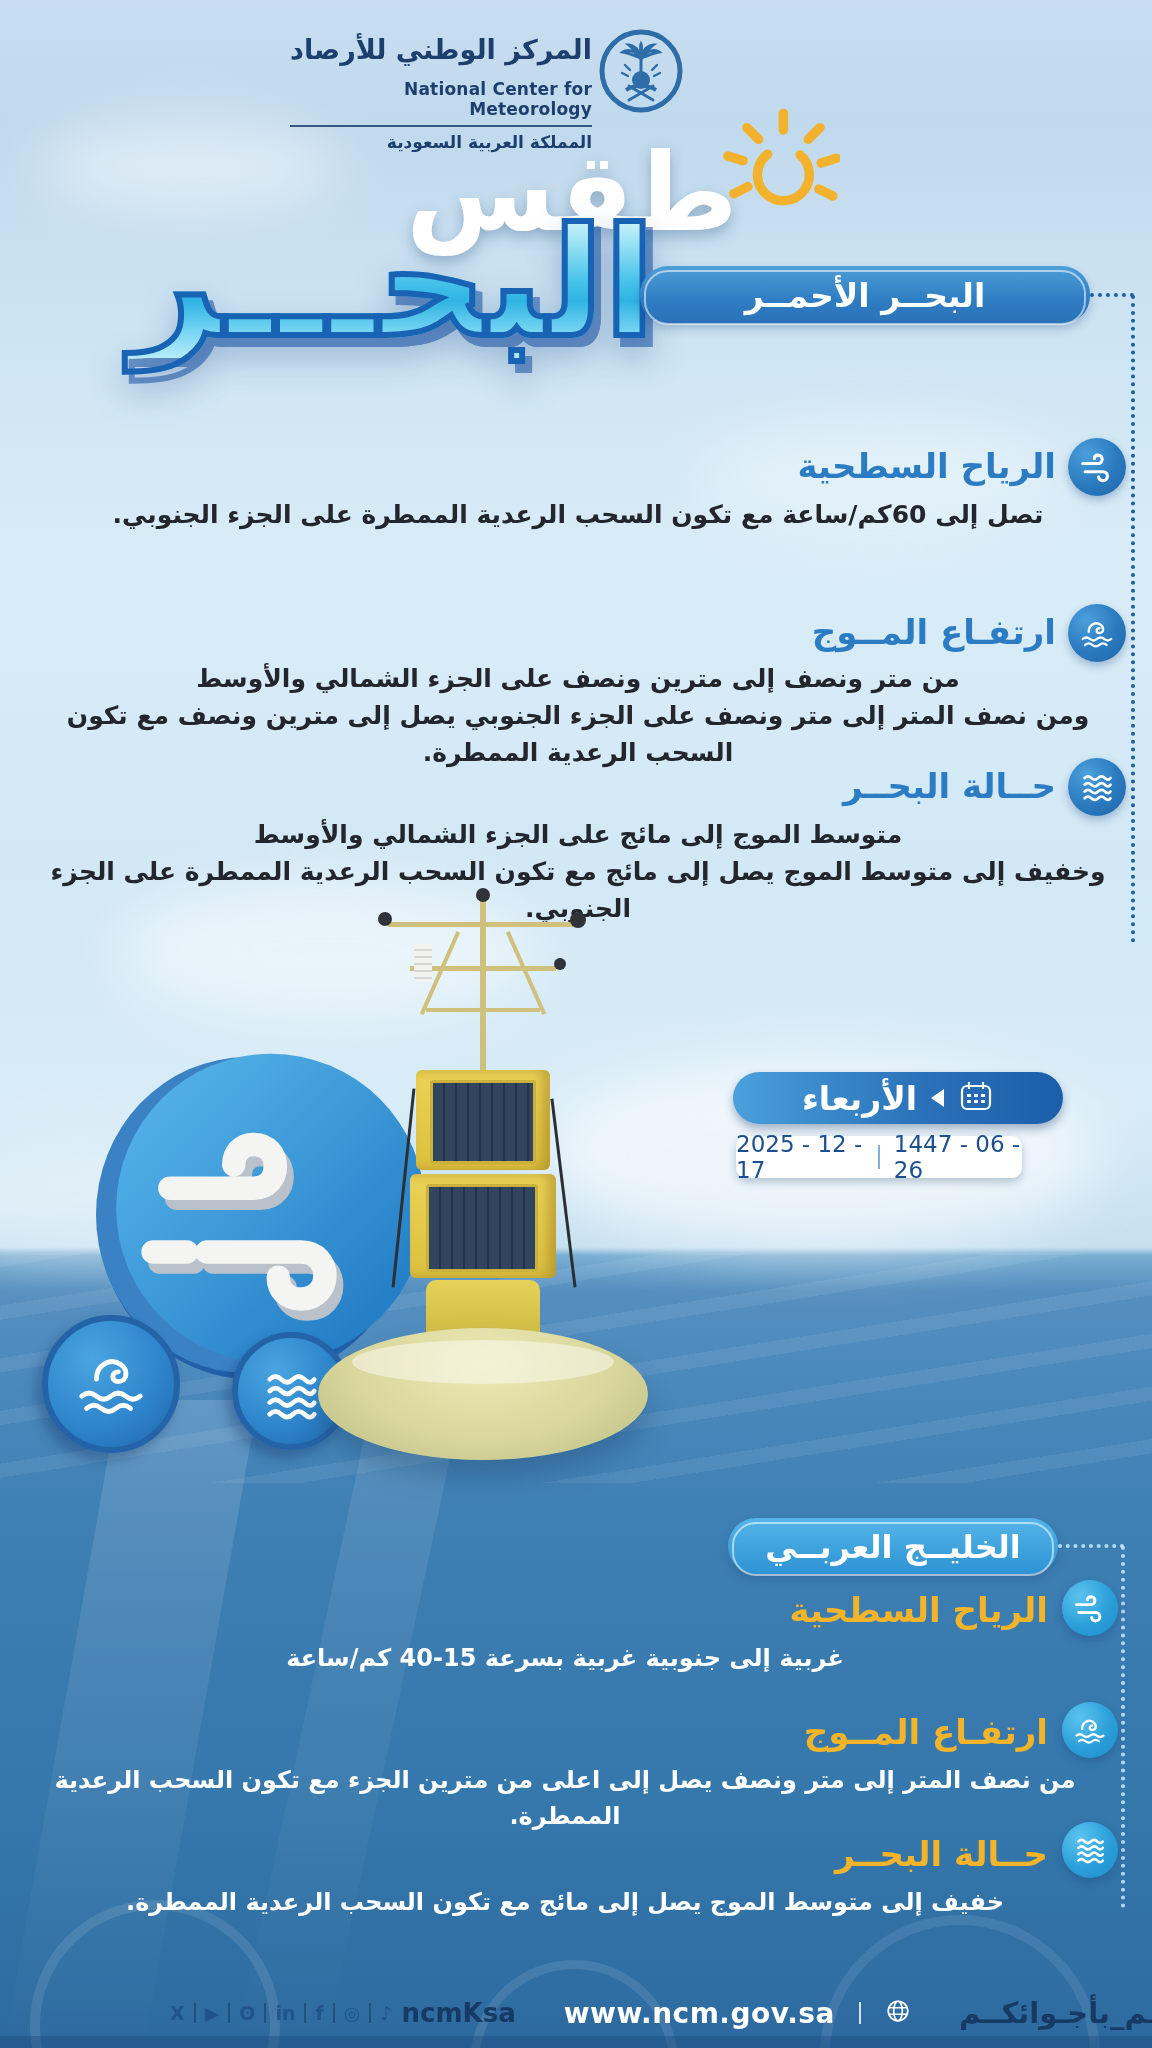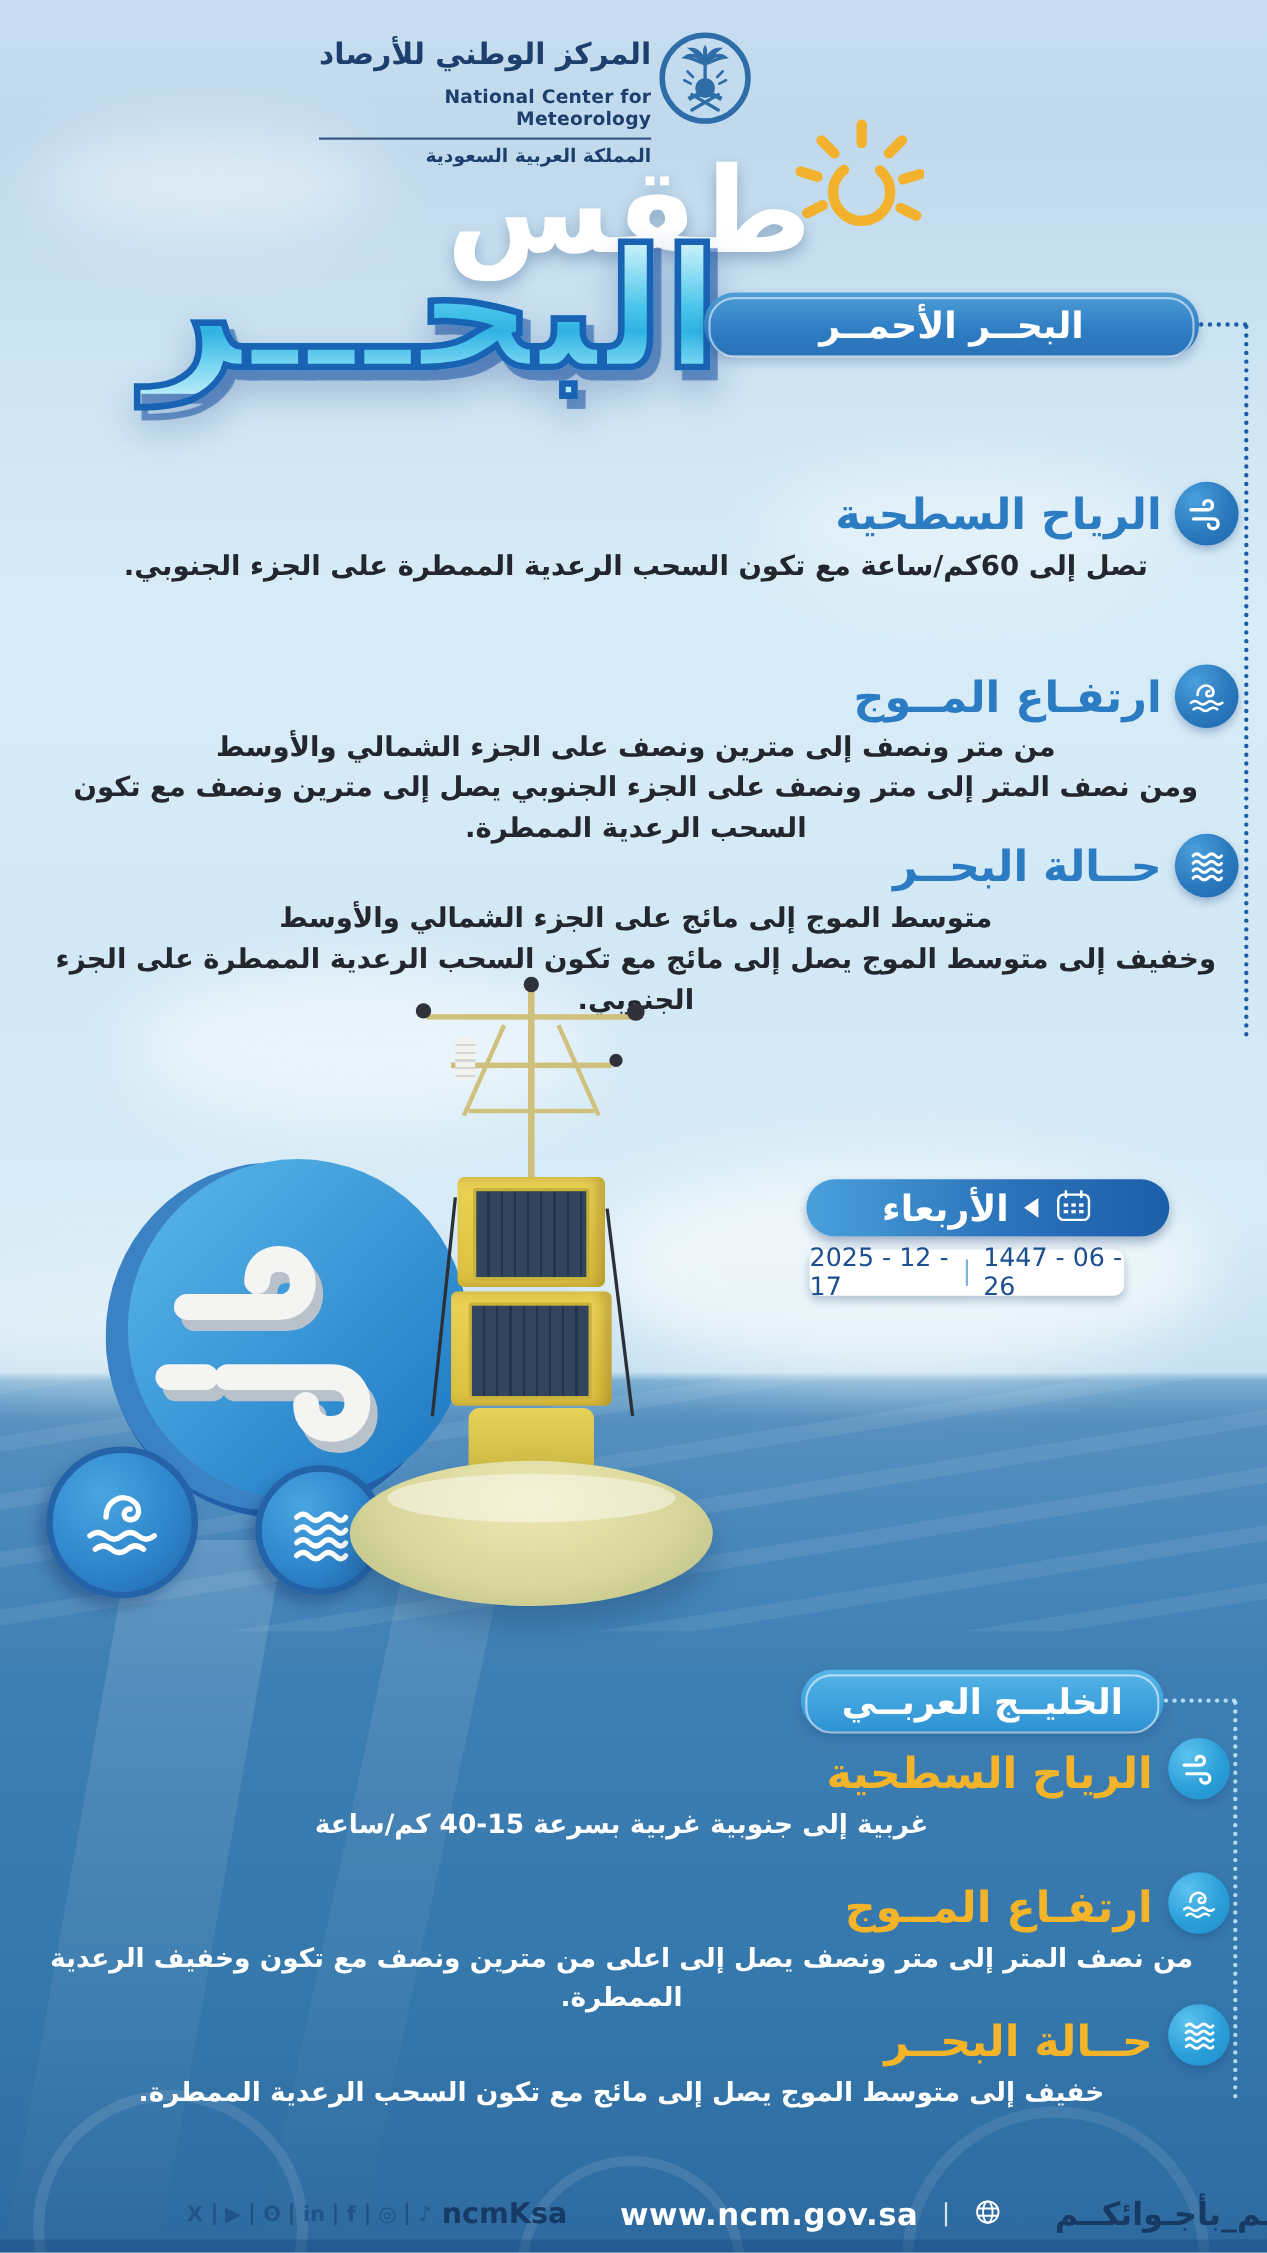--- a/index.html
+++ b/index.html
@@ -35,21 +35,21 @@
   
   .dot-v{border-left:4px dotted #1b5ea8;}
   .dot-h{border-top:4px dotted #1b5ea8;}
   .dot-v.light{border-left:4px dotted rgba(200,236,250,.85);}
   .dot-h.light{border-top:4px dotted rgba(200,236,250,.85);}
   
   .ic-circle{border-radius:50%;display:flex;align-items:center;justify-content:center;
     background:radial-gradient(circle at 32% 28%,#4aa0dc 0%,#2a79bd 55%,#1f66ad 100%);
     box-shadow:0 4px 8px rgba(20,60,120,.3);}
   .ic-circle.gulf{background:radial-gradient(circle at 32% 28%,#5cc3ef 0%,#2b9fd9 55%,#1e8cc9 100%);}
-  .sec-head{font-size:39px;font-weight:bold;color:#2c7cc4;text-align:right;}
+  .sec-head{font-size:34px;font-weight:bold;color:#2c7cc4;text-align:right;}
   .sec-head.gulf{color:#f3b42a;}
   .sec-body{font-size:25px;font-weight:bold;color:#23262d;text-align:center;line-height:38px;}
   .sec-body.gulf{color:#ffffff;font-size:24px;line-height:36px;font-weight:bold;}
   
   .day-pill{border-radius:26px;display:flex;align-items:center;justify-content:center;gap:14px;
     background:linear-gradient(90deg,#4aa0dc 0%,#2b73ba 55%,#1c5ea9 100%);
     box-shadow:0 5px 10px rgba(15,50,100,.35);color:#fff;font-weight:bold;}
   .day-txt{font-size:33px;}
   .tri-left{width:0;height:0;border-top:9px solid transparent;border-bottom:9px solid transparent;border-right:13px solid #ffffff;}
   .date-pill{background:#ffffff;border-radius:10px;display:flex;align-items:center;justify-content:center;gap:14px;
@@ -304,21 +304,21 @@
 
   <div class="abs ic-circle gulf" style="left:1062px;top:1702px;width:56px;height:56px;">
     <svg width="36" height="36" viewBox="0 0 32 32" fill="none" stroke="#fff" stroke-width="2" stroke-linecap="round">
       <path d="M9 15c0-6 6-9 10-6 3 2 3 7-1 7-3 0-3-4 0-4"></path>
       <path d="M4 21q3-2.5 6 0t6 0 6 0 6 0"></path>
       <path d="M6 26q3-2.5 6 0t6 0 6 0"></path>
     </svg>
   </div>
   <div class="abs rtl sec-head gulf" style="right:104px;top:1712px;width:400px;">ارتفـاع المــوج</div>
   <div class="abs rtl sec-body gulf" style="left:30px;top:1762px;width:1070px;">
-    <div>من نصف المتر إلى متر ونصف يصل إلى اعلى من مترين ونصف مع تكون وخفيف الرعدية الممطرة.</div>
+    <div>من نصف المتر إلى متر ونصف يصل إلى اعلى من مترين الجزء مع تكون السحب الرعدية الممطرة.</div>
   </div>
 
   <div class="abs ic-circle gulf" style="left:1062px;top:1822px;width:56px;height:56px;">
     <svg width="34" height="34" viewBox="0 0 32 32" fill="none" stroke="#fff" stroke-width="2.4" stroke-linecap="round">
       <path d="M5 8q3-3 6 0t6 0 6 0 5 0"></path>
       <path d="M5 14q3-3 6 0t6 0 6 0 5 0"></path>
       <path d="M5 20q3-3 6 0t6 0 6 0 5 0"></path>
       <path d="M5 26q3-3 6 0t6 0 6 0 5 0"></path>
     </svg>
   </div>

